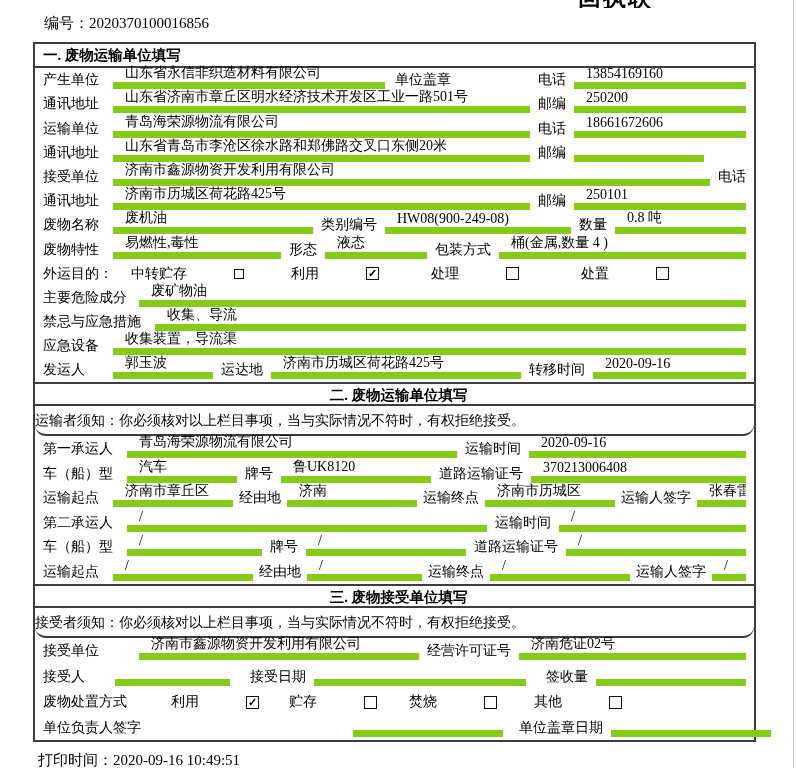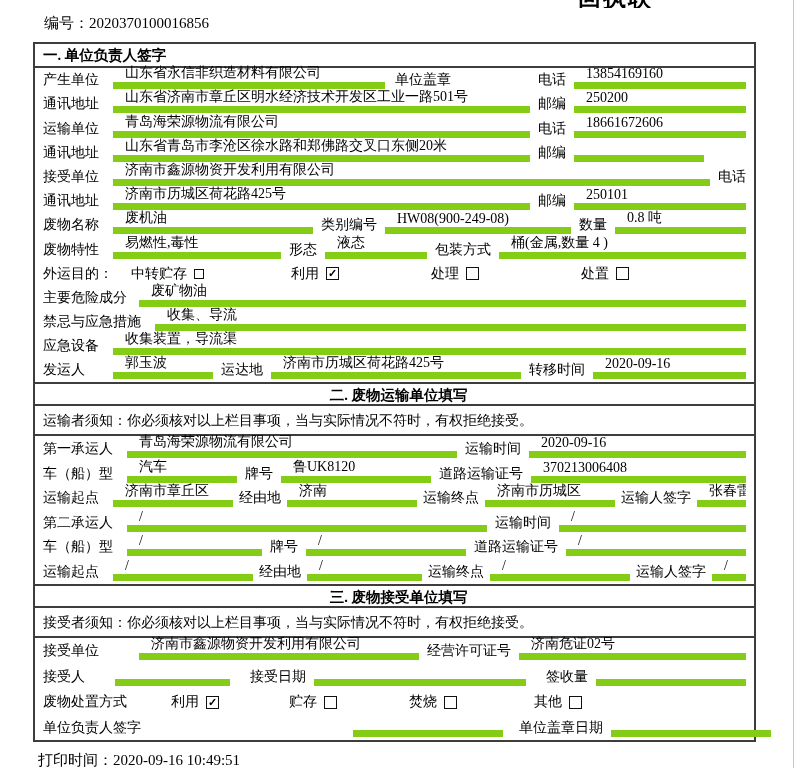--- a/index.html
+++ b/index.html
@@ -14,34 +14,34 @@
   .serial { position:absolute; left:44px; top:14px; font-size:15px; white-space:nowrap; }
   .doc-title { position:absolute; left:312px; top:3px; font-size:26px; font-weight:bold; letter-spacing:2px; white-space:nowrap;margin-top:48px; }
   .stamp-clip { position:absolute; left:578px; top:0; width:80px; height:8px; overflow:hidden; }
   .stamp-clip .stamp { position:absolute; left:0; top:-17px; font-size:23px; font-weight:bold; letter-spacing:2px; white-space:nowrap; }
   .window-edge { position:absolute; right:2px; top:0; width:1px; height:768px; background:#c9c9c9; }
 
   .form { position:absolute; left:33px; top:42px; width:723px; border:2px solid #3d3d3d; background:#fff; }
 
   .sec-h { height:24px; line-height:23px; font-weight:bold; font-size:14.5px; padding-left:8px; border-bottom:2px solid #3d3d3d; white-space:nowrap; }
   .sec-h.bt { border-top:2px solid #3d3d3d;text-align:center; }
-  .notice { height:30px; line-height:29px; padding-left:8px; border-bottom:2px solid #3d3d3d; white-space:nowrap; }
+  .notice { height:30px; line-height:29px; border-bottom:2px solid #3d3d3d; white-space:nowrap;border-radius:11px; }
 
   .row { display:flex; align-items:flex-end; padding:0 8px 3px 8px; }
   .sec1 .row { height:24.2px; }
   .sec2 .row { height:24.6px; }
   .sec3 .row { height:25.4px; }
 
   .lbl { white-space:nowrap; flex:none; }
   .u { border-bottom:7px solid #84cc16; padding-left:12px; white-space:nowrap; flex:none; overflow:hidden; }
   .fx { flex:1 1 auto; }
   .sp { flex:1 1 auto; }
   .ml6{margin-left:6px;} .ml8{margin-left:8px;} .ml10{margin-left:10px;} .ml16{margin-left:16px;} .ml20{margin-left:20px;}
 
-  .opt { display:flex; align-items:center; flex:none; }
+  .opt { display:flex; align-items:center; flex:none;gap:40px; }
   .opt .olbl { white-space:nowrap; }
   .cb {
     display:inline-block; width:13px; height:13px; border:1.5px solid #111;
     margin-left:7px; font-size:11px; line-height:11px; text-align:center; font-weight:bold;
     flex:none;
   }
   .cb.sm { width:10px; height:10px; }
 
   .print-time { position:absolute; left:38px; top:751px; font-size:15px; white-space:nowrap; }
 </style>
@@ -58,21 +58,21 @@
 
   <div class="stamp-clip">
     <span class="stamp">回执联</span>
   </div>
 
   <div class="window-edge"></div>
 
   <div class="form">
 
     <div class="sec1">
-      <div class="sec-h">一. 单位负责人签字</div>
+      <div class="sec-h">一. 废物运输单位填写</div>
 
       <div class="row">
         <span class="lbl" style="width:70px">产生单位</span>
         <span class="u" style="width:272px">山东省永信非织造材料有限公司</span>
         <span class="lbl ml10">单位盖章</span>
         <span class="sp"></span>
         <span class="lbl">电话</span>
         <span class="u ml8" style="width:172px">13854169160</span>
       </div>
 

